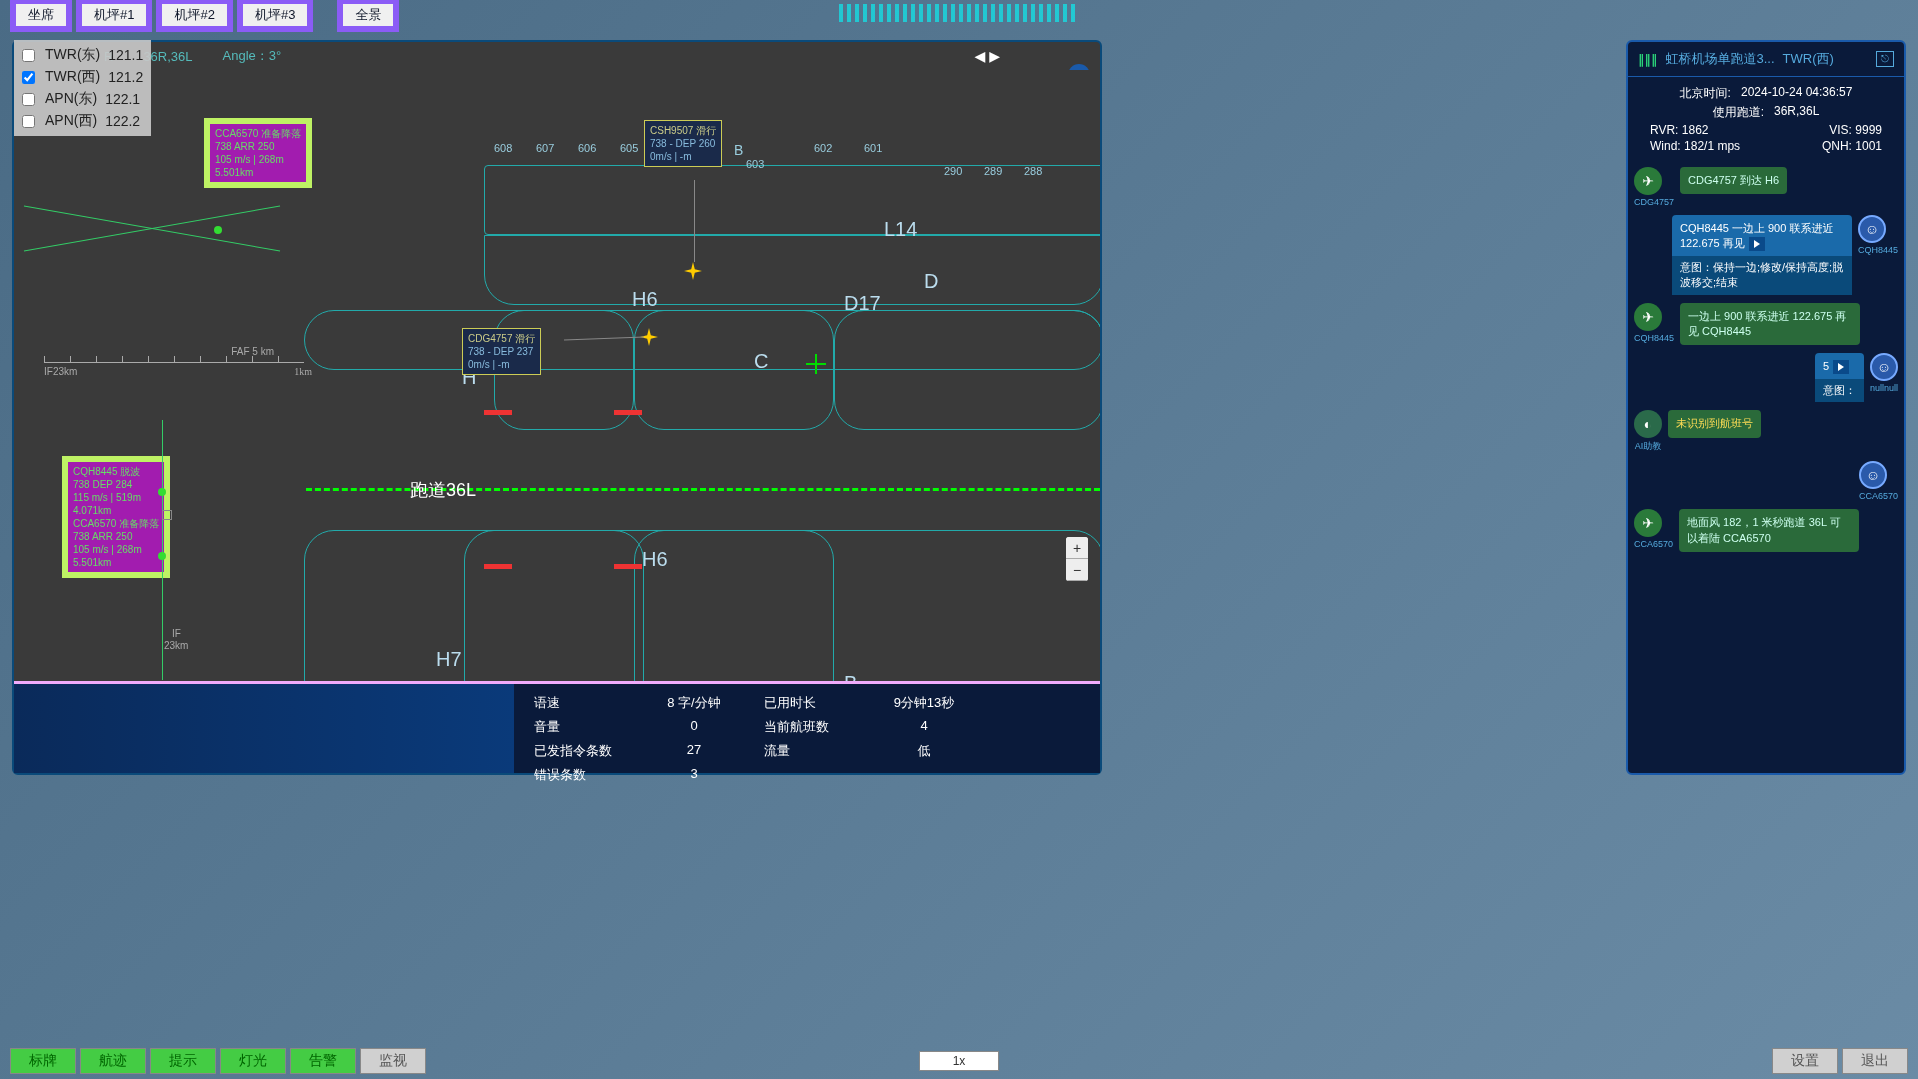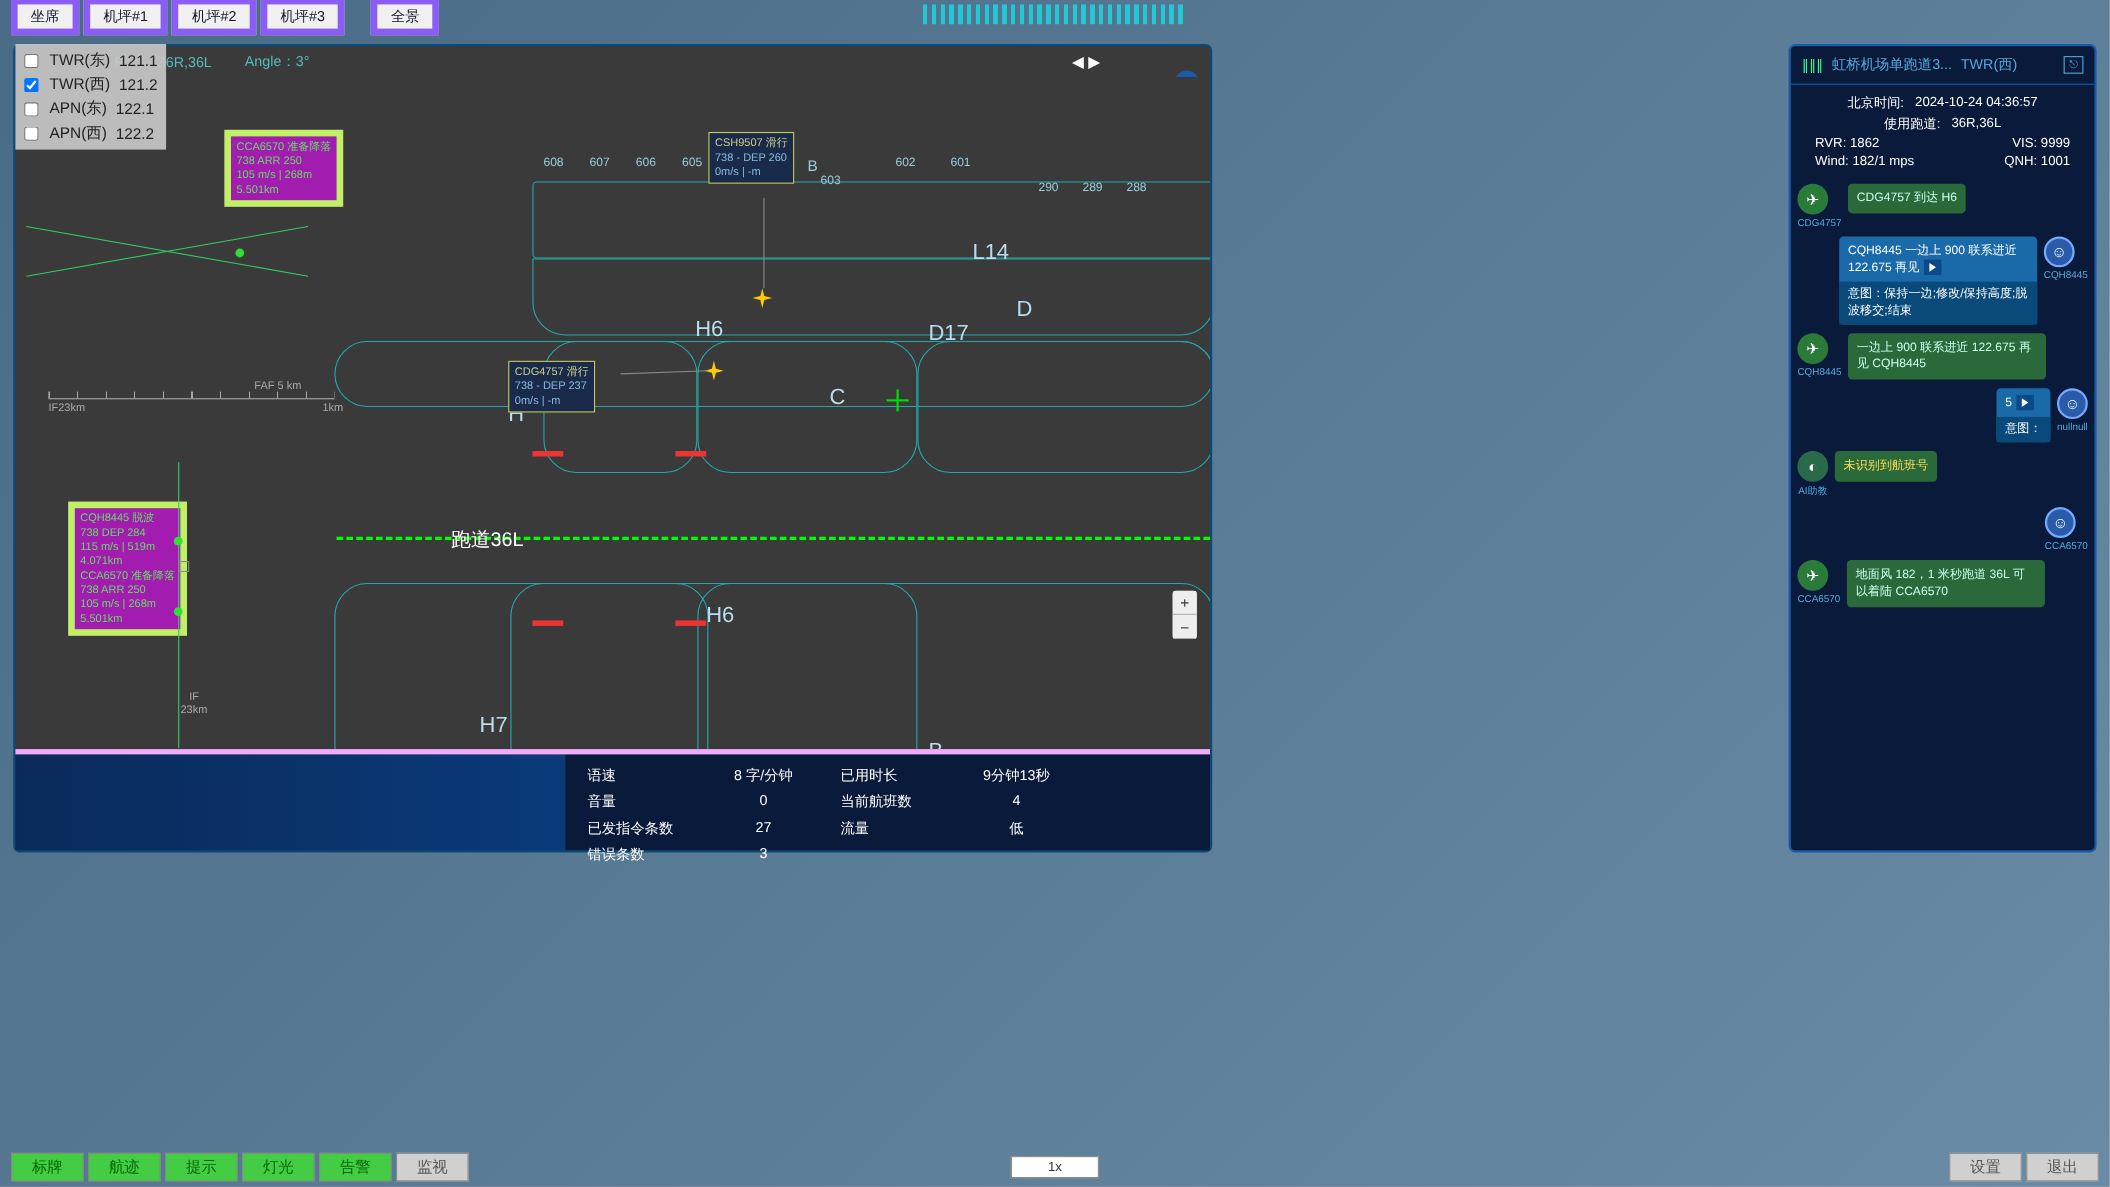--- a/index.html
+++ b/index.html
@@ -95,21 +95,21 @@
   background: #eee; border-radius: 3px; overflow: hidden;
 }
 .zoom-ctrl button { display: block; width: 22px; height: 22px; border: none; background: #eee; color: #333; font-size: 14px; cursor: pointer; border-bottom: 1px solid #aaa; }
 .side-icons { position: absolute; top: 22px; right: 10px; display: flex; flex-direction: column; gap: 6px; }
 .side-icon { width: 22px; height: 22px; border-radius: 50%; background: #1a5aaa; display: flex; align-items: center; justify-content: center; color: #fff; font-size: 11px; }
 .toggle-col { position: absolute; top: 100px; right: 10px; display: flex; flex-direction: column; gap: 6px; }
 .toggle { width: 28px; height: 14px; border-radius: 7px; background: #ccc; position: relative; }
 .toggle::after { content: ""; position: absolute; right: 1px; top: 1px; width: 12px; height: 12px; border-radius: 50%; background: #fff; }
 .stats-bar {
   position: absolute; left: 0; right: 0; bottom: 0; height: 92px;
-  display: flex; border-top: 5px solid #f0abfc;
+  display: flex; border-top: 3px solid #f0abfc;
 }
 .stats-left { width: 500px; background: linear-gradient(90deg, #0a2a5a, #0a3a7a); }
 .stats-right { flex: 1; background: #0a1a3a; display: grid; grid-template-columns: 90px 100px 90px 100px; gap: 6px 20px; padding: 10px 20px; font-size: 13px; color: #fff; }
 .stats-right .v { color: #fff; text-align: center; }
 .right-panel {
   position: absolute; top: 40px; right: 12px; width: 280px; height: 735px;
   border: 2px solid #1a5aaa; border-radius: 6px; background: #0a1a3a;
   display: flex; flex-direction: column;
 }
 .rp-head {
@@ -285,21 +285,21 @@
     <div style="position:absolute;top:350px;left:148px;width:0;height:260px;border-left:1px solid #3c6;"></div>
     <div class="dot" style="top:418px;left:144px;"></div>
     <div class="dot" style="top:482px;left:144px;"></div>
     <div style="position:absolute;top:440px;left:148px;width:10px;height:10px;border:1px solid #888;"></div>
     <div class="if-lbl" style="top:558px;left:158px;">IF</div>
     <div class="if-lbl" style="top:570px;left:150px;">23km</div>
 
     <div class="scale-bar">
       <span style="position:absolute;left:0;top:4px;">IF23km</span>
       <span style="position:absolute;right:30px;top:-16px;">FAF 5 km</span>
-      <span style="position:absolute;right:-8px;top:4px;">1km</span>
+      <span style="position:absolute;right:-8px;top:4px;font-family:Liberation Serif, serif;">1km</span>
     </div>
 
     <div class="zoom-ctrl">
       <button>+</button>
       <button>−</button>
     </div>
   </div>
 
   <div class="stats-bar">
     <div class="stats-left"></div>

